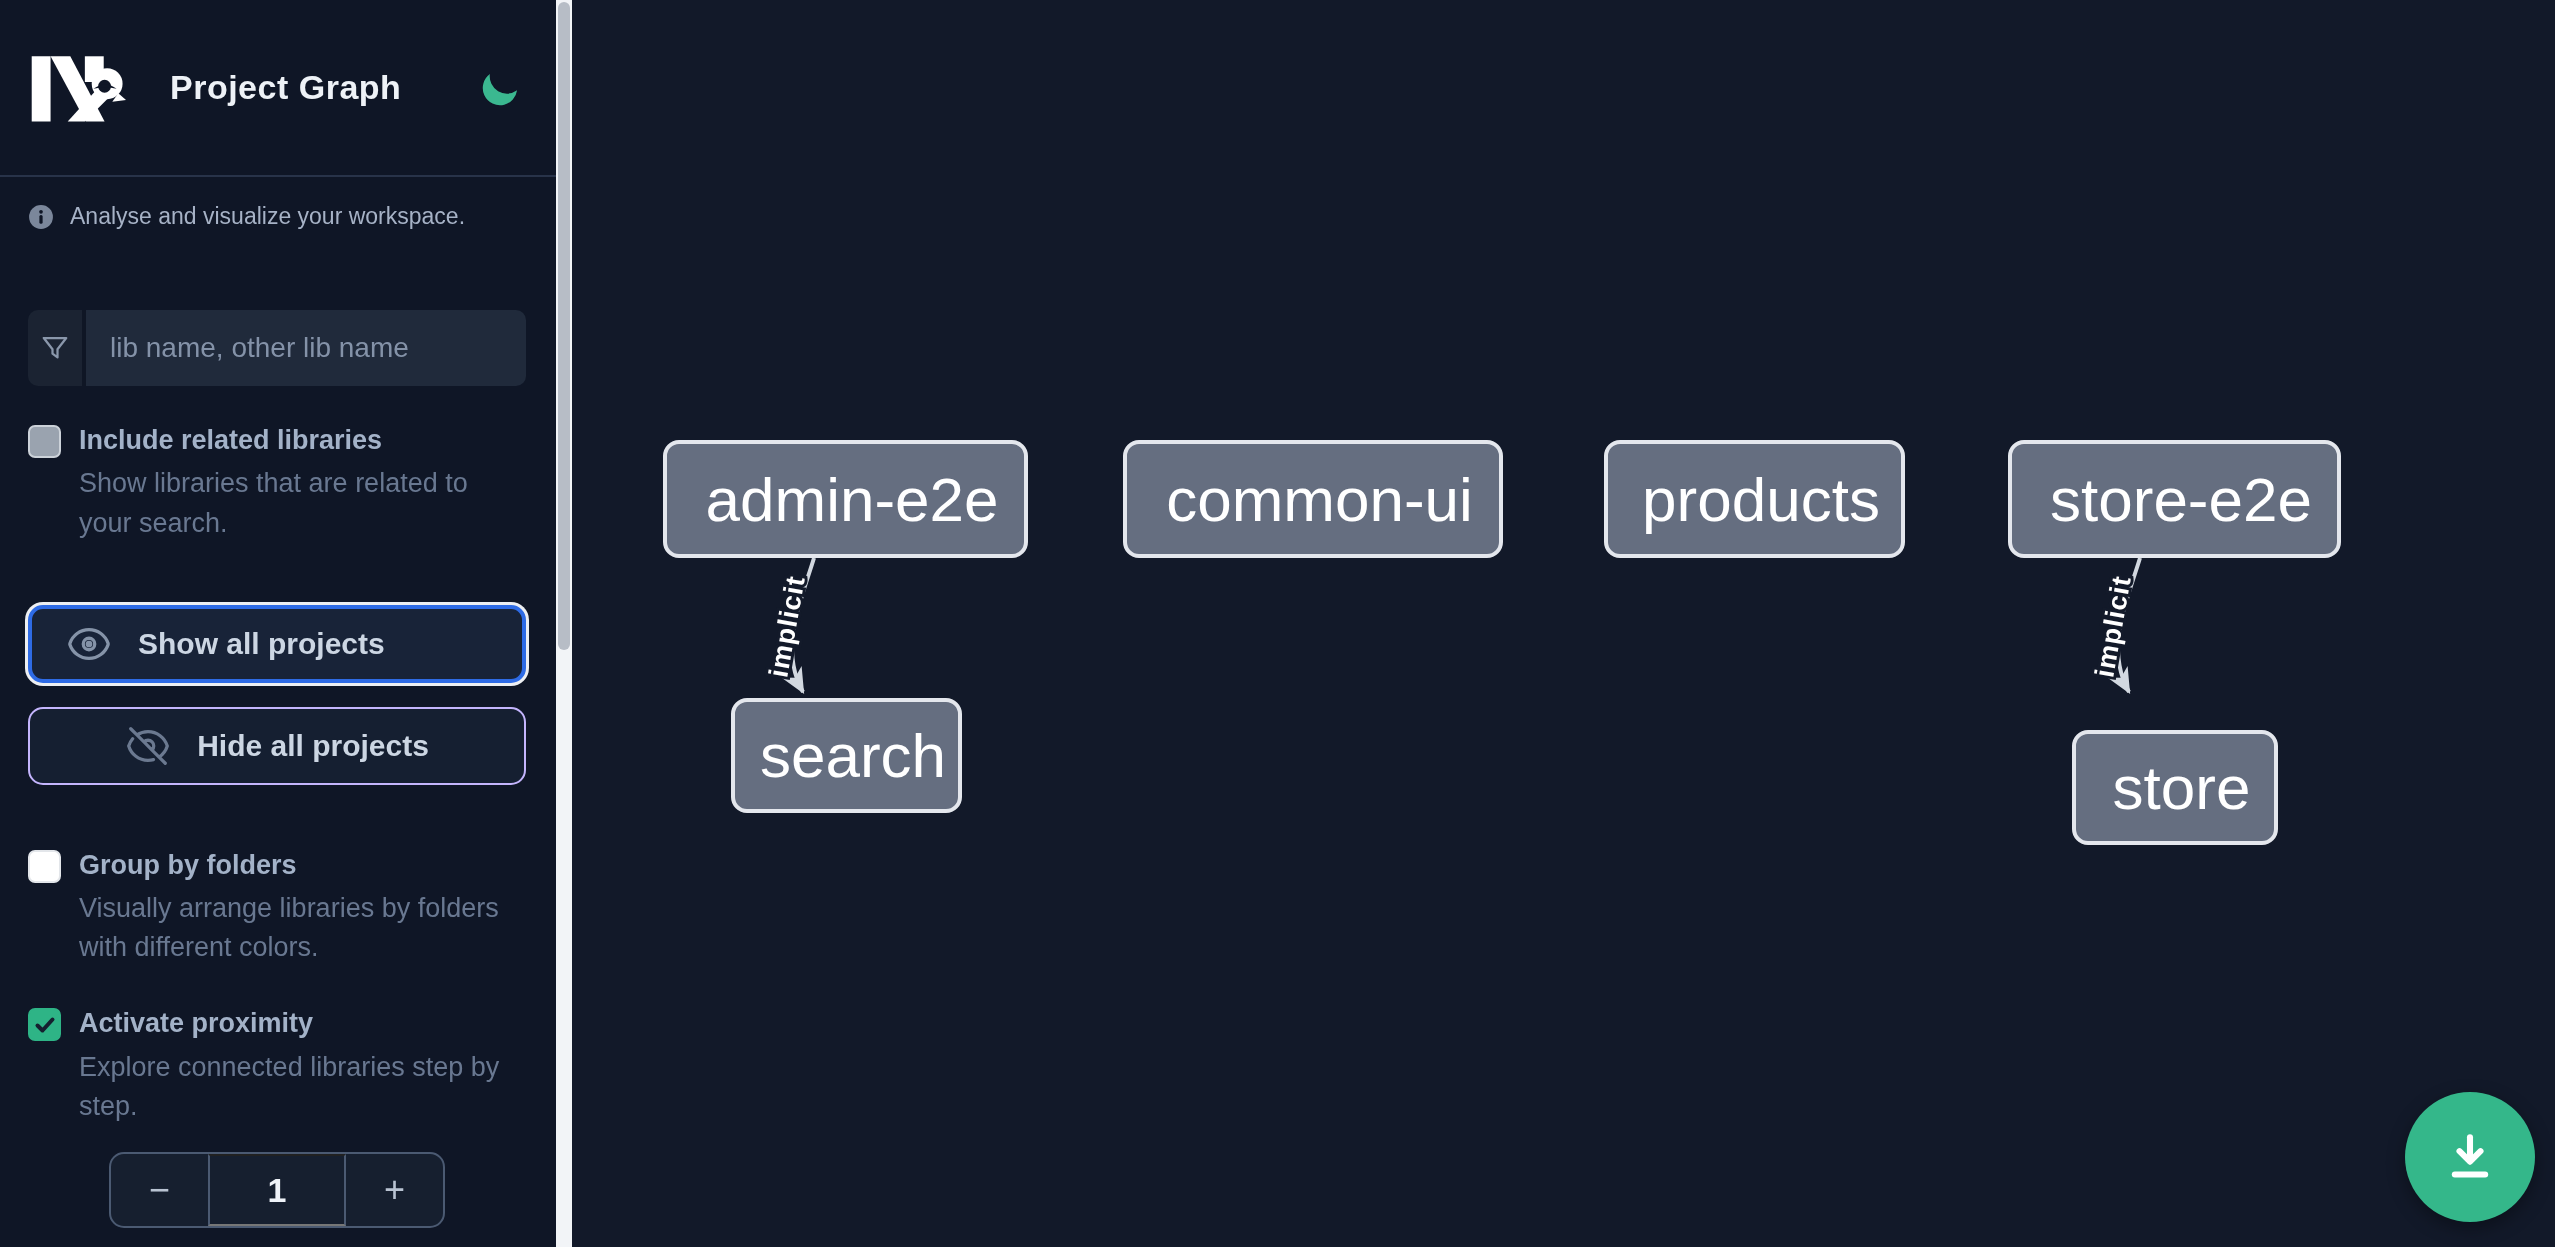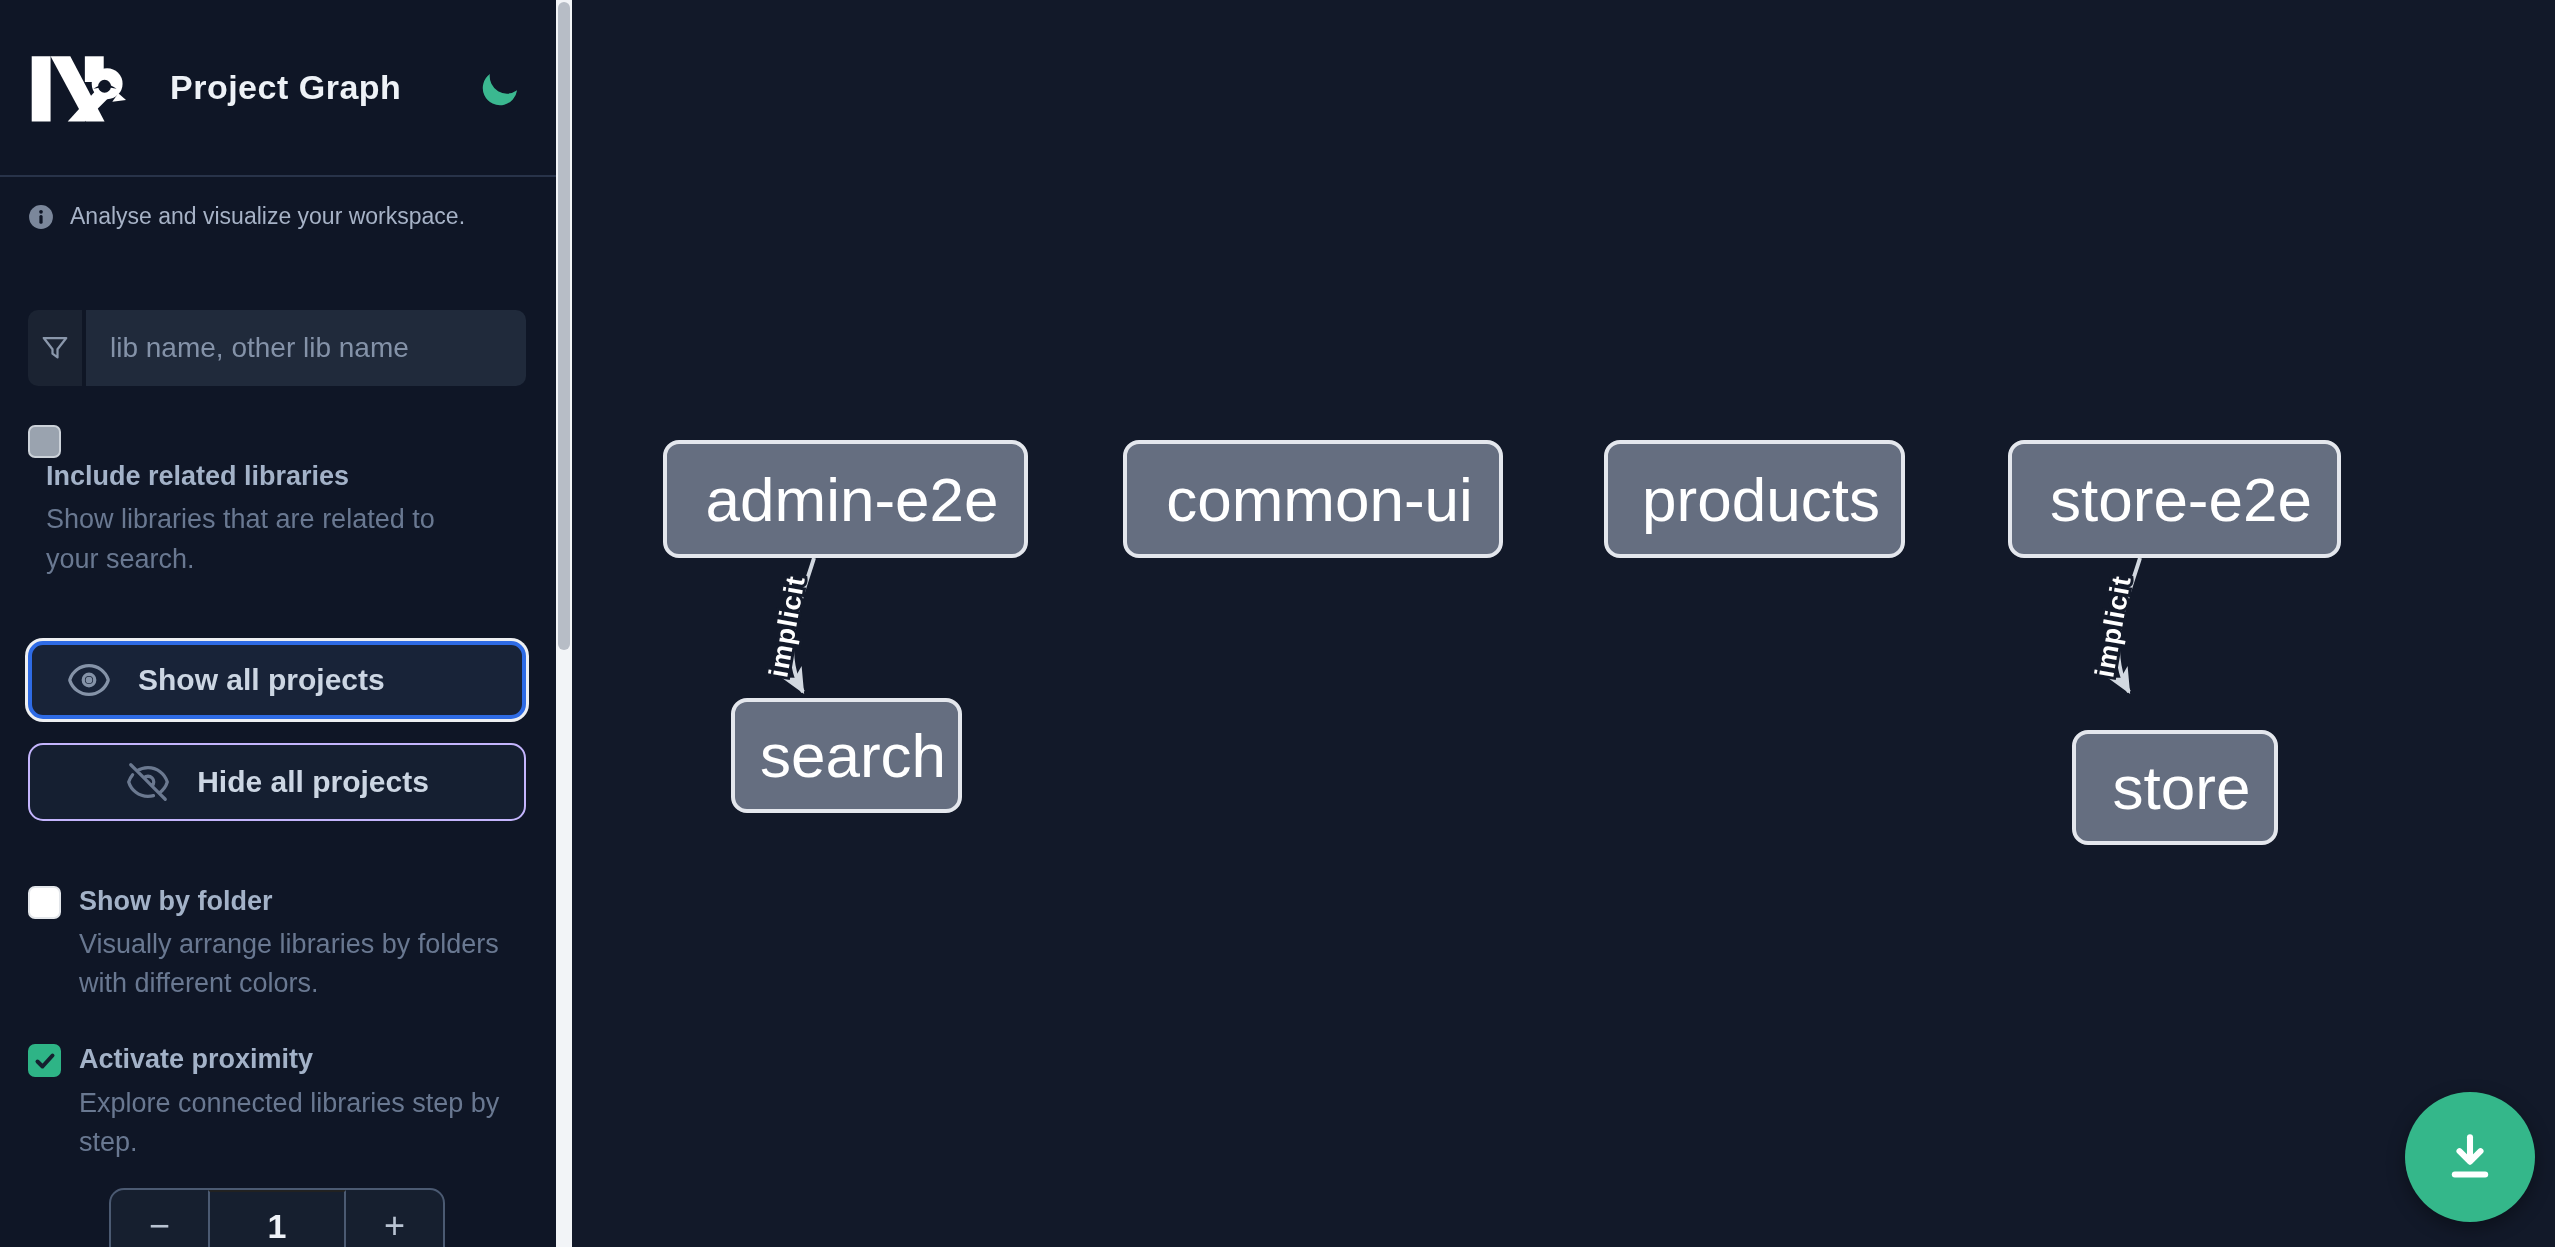--- a/index.html
+++ b/index.html
@@ -28,21 +28,21 @@
                 border-radius:10px; overflow:hidden; }
   .filter-icon-cell { width:58px; background:#1b2332; display:flex; align-items:center;
                       justify-content:center; border-right:4px solid #0f1625; }
   .filter-icon-cell svg { width:30px; height:30px; }
   .filter-input { flex:1; background:#202a3b; border:none; outline:none;
                   color:#dbe3ee; font-size:28px; padding:0 24px;
                   font-family:"Liberation Sans", sans-serif; }
   .filter-input::placeholder { color:#8492a8; }
 
   .option { display:flex; align-items:flex-start; }
-  .opt-include { margin-top:36px;flex-direction:column; }
+  .opt-include { margin-top:36px; }
   .opt-group { margin-top:62px; }
   .opt-proximity { margin-top:38px; }
   .checkbox { width:33px; height:33px; border-radius:7px; flex:0 0 auto; margin-top:3px;
               display:flex; align-items:center; justify-content:center; cursor:pointer; }
   .checkbox.disabled { background:#9aa3af; border:2px solid #ccd2d9; cursor:default; }
   .checkbox.unchecked { background:#ffffff; border:2px solid #e3e6ea; }
   .checkbox.checked { background:#2eb486; border:2px solid #2eb486; }
   .checkbox svg { width:24px; height:24px; }
   .option-texts { margin-left:18px; width:440px; }
   .option-label { color:#a3b2c8; font-size:27px; font-weight:700; line-height:1.35; }
@@ -161,21 +161,21 @@
       <button class="side-btn btn-hide">
         <svg viewBox="0 0 24 24" fill="none" stroke="#6b7990" stroke-width="1.7" stroke-linecap="round" stroke-linejoin="round">
           <path d="M3.98 8.223A10.477 10.477 0 001.934 12C3.226 16.338 7.244 19.5 12 19.5c.993 0 1.953-.138 2.863-.395M6.228 6.228A10.45 10.45 0 0112 4.5c4.756 0 8.773 3.162 10.065 7.498a10.523 10.523 0 01-4.293 5.774M6.228 6.228L3 3m3.228 3.228l3.65 3.65m7.894 7.894L21 21m-3.228-3.228l-3.65-3.65m0 0a3 3 0 10-4.243-4.243m4.242 4.242L9.88 9.88"></path>
         </svg>
         <span class="btn-label">Hide all projects</span>
       </button>
 
       <div class="option opt-group">
         <span class="checkbox unchecked"></span>
         <div class="option-texts">
-          <div class="option-label">Show by folder</div>
+          <div class="option-label">Group by folders</div>
           <div class="option-desc">Visually arrange libraries by folders with different colors.</div>
         </div>
       </div>
 
       <div class="option opt-proximity">
         <span class="checkbox checked">
           <svg viewBox="0 0 24 24" fill="none" stroke="#15202f" stroke-width="4" stroke-linecap="round" stroke-linejoin="round">
             <path d="M4.5 12.5 L9.5 17.5 L19.5 6.5"></path>
           </svg>
         </span>

